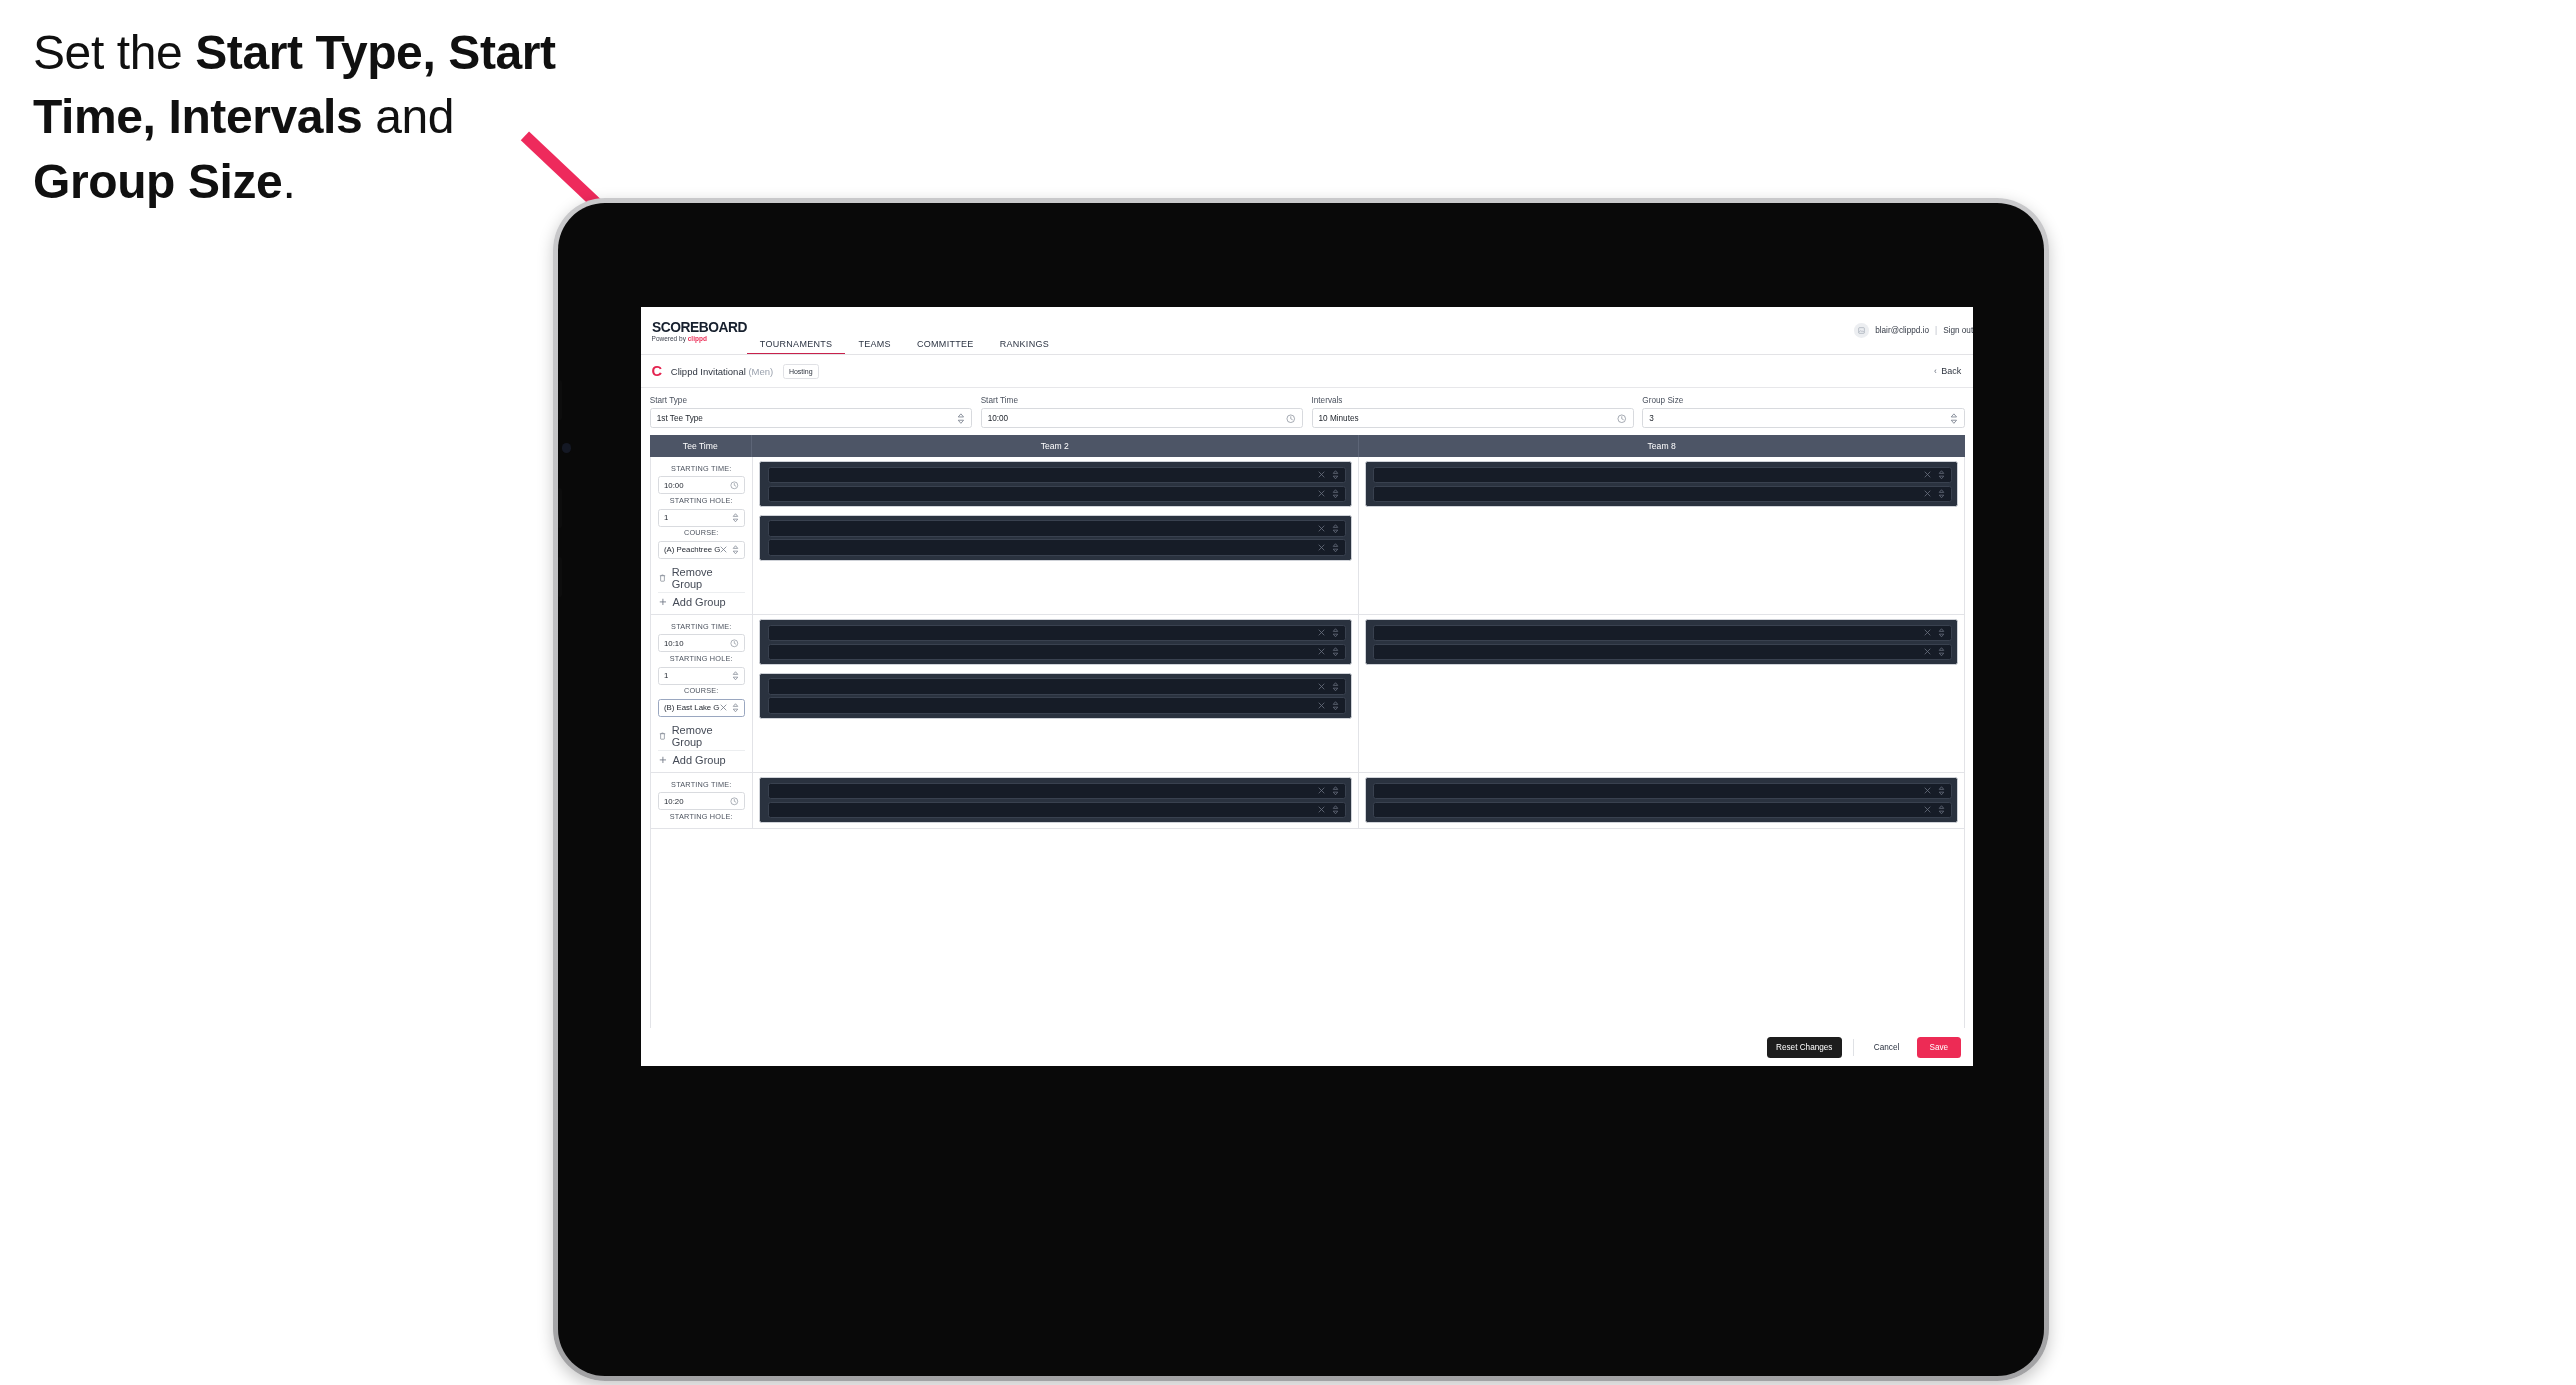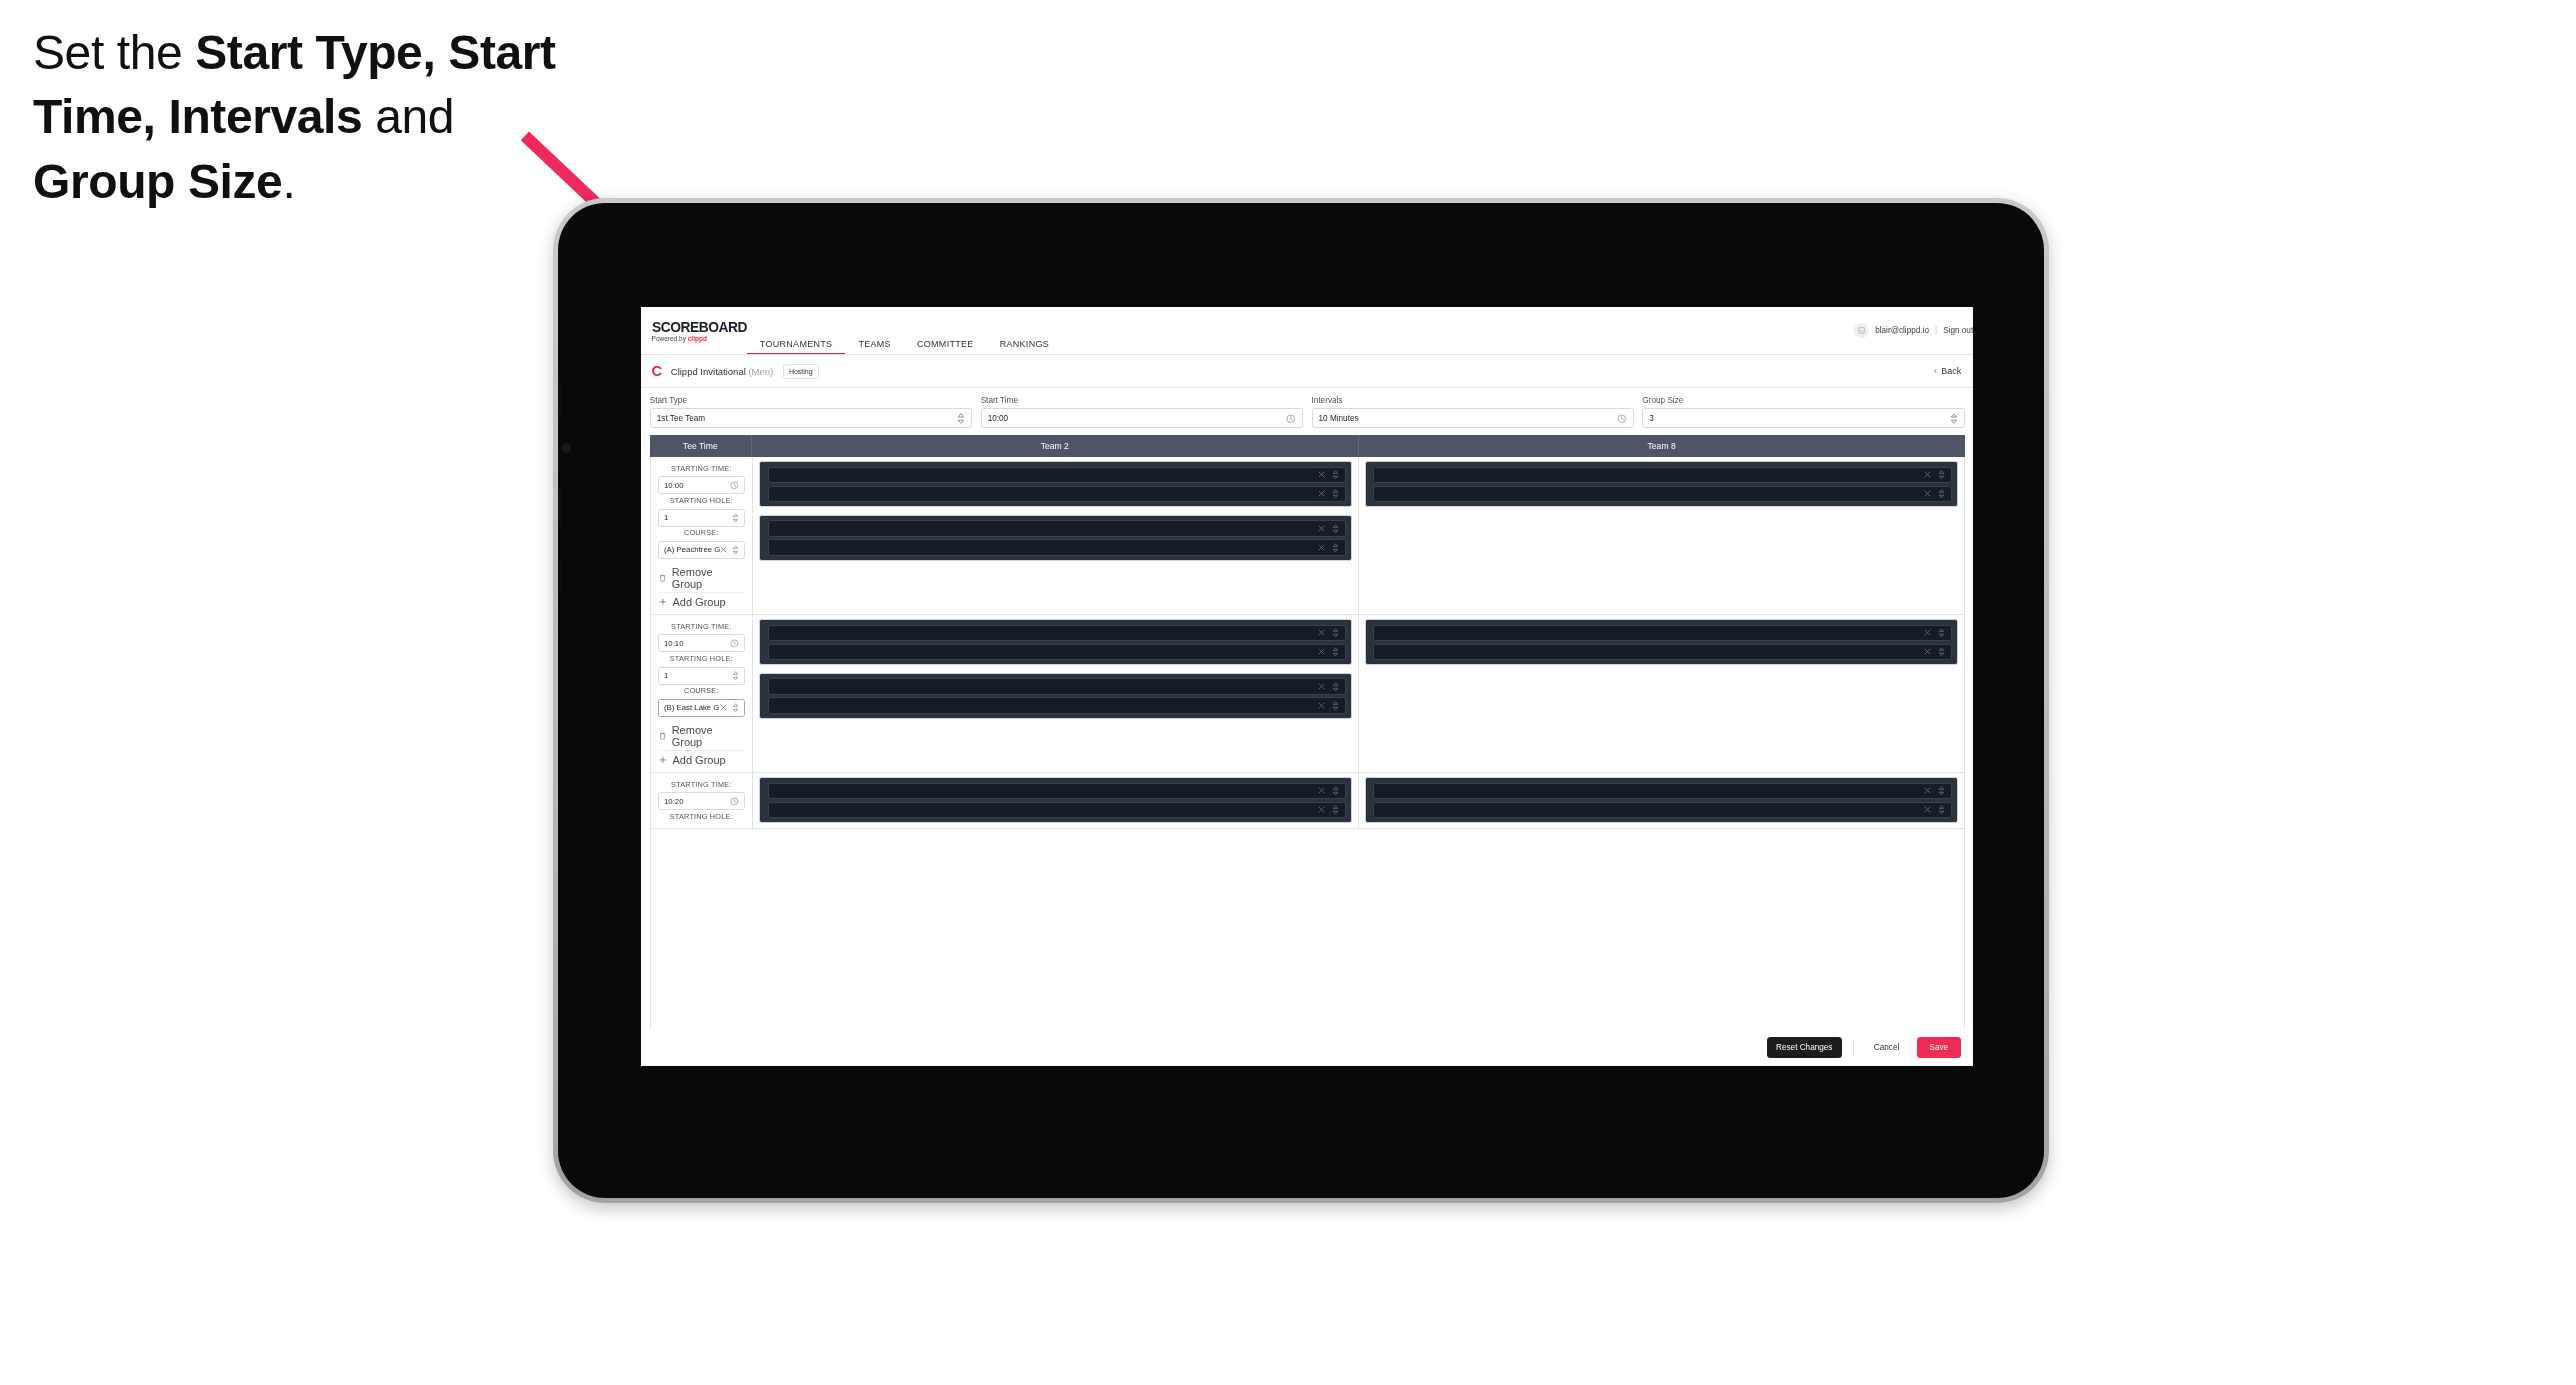--- a/index.html
+++ b/index.html
@@ -25,21 +25,21 @@
   }
   #caption b { font-weight: 700; }
 
   
   #arrow { position: absolute; left: 518px; top: 129px; width: 362px; height: 362px; pointer-events:none; }
 
   
   #tablet {
     position: absolute;
     left: 553px; top: 198px;
-    width: 1496px; height: 1005px;
+    width: 1496px; height: 1183px;
     background: linear-gradient(180deg,#c9c9cb 0%, #b9b9bb 55%, #a2a2a4 100%);
     border-radius: 52px;
     padding: 5.2px;
     box-sizing: border-box;
     box-shadow: 0 5.2px 15.5px rgba(0,0,0,0.22);
   }
   #tablet-inner {
     width: 100%; height: 100%;
     background: #090909;
     border-radius: 47px;
@@ -310,21 +310,21 @@
             <span class="chev">‹</span>
             <span>Back</span>
           </div>
         </div>
 
         <div id="controls">
 
           <div class="ctrl">
             <div class="ctrl-label">Start Type</div>
             <div class="ctrl-field">
-              <span class="val">1st Tee Team</span>
+              <span class="val">1st Tee Type</span>
               <span class="ico">
                 <svg width="7.8" height="11.2" viewBox="0 0 9 13">
                     <path d="M4.5 1 L7.6 4.6 L1.4 4.6 Z" fill="none" stroke="#7b828f" stroke-width="1"></path>
                     <path d="M4.5 12 L7.6 8.4 L1.4 8.4 Z" fill="none" stroke="#7b828f" stroke-width="1"></path>
                   </svg>
               </span>
             </div>
           </div>
 
           <div class="ctrl">

